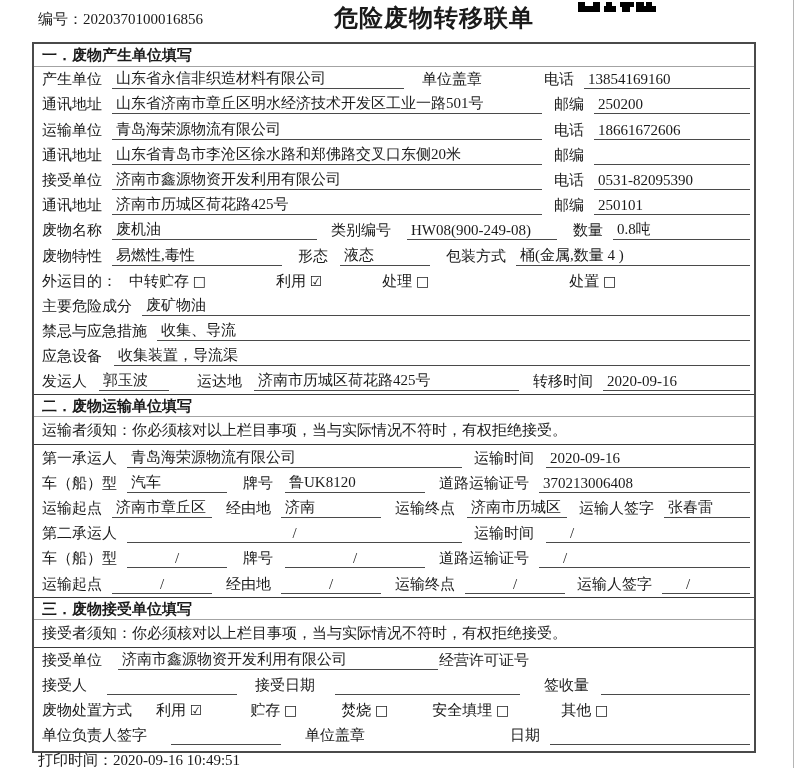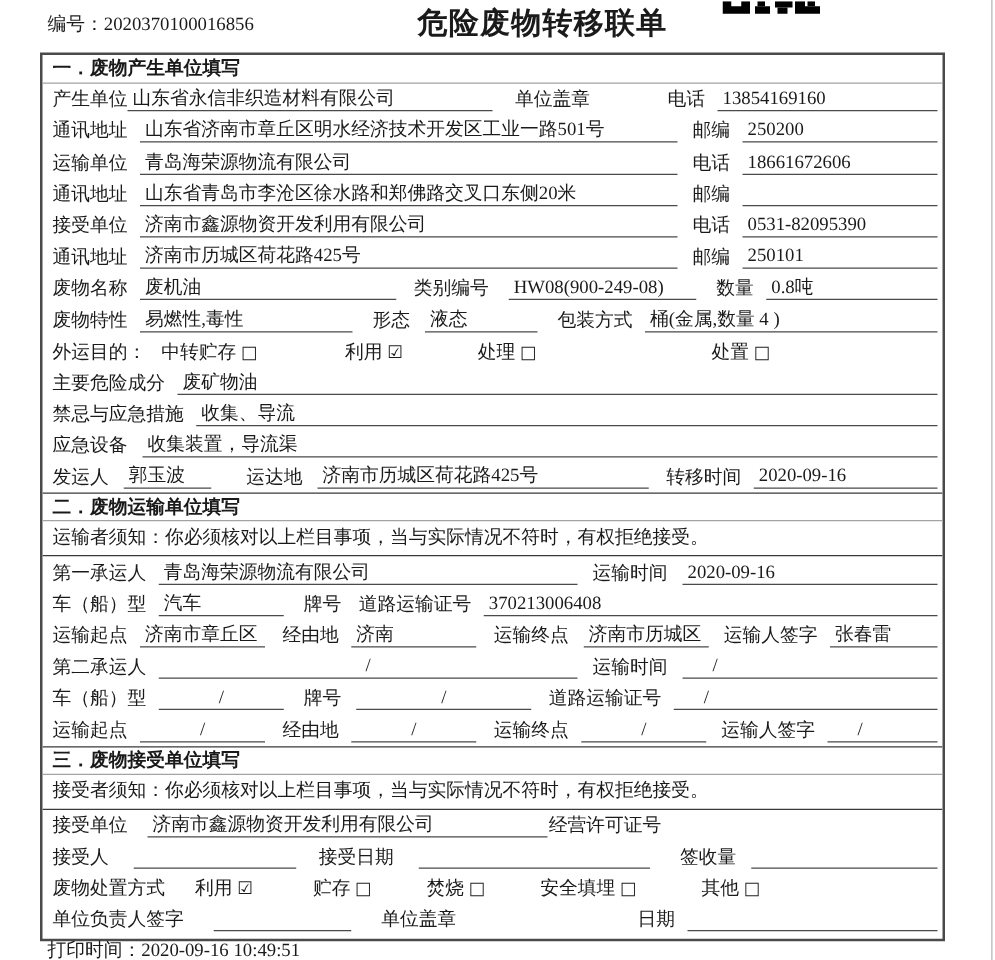--- a/index.html
+++ b/index.html
@@ -63,21 +63,21 @@
 </div>
 
 <div class="page-edge"></div>
 
 <div class="form">
 
   <div class="sec-h first">一．废物产生单位填写</div>
 
   <div class="row">
     <span class="lbl">产生单位</span>
-    <span class="u" style="width:292px;">山东省永信非织造材料有限公司</span>
+    <span class="u" style="width:292px;margin-left:10px">山东省永信非织造材料有限公司</span>
     <span class="lbl" style="margin-left:18px">单位盖章</span>
     <span class="lbl" style="margin-left:62px">电话</span>
     <span class="uf" style="margin-left:10px">13854169160</span>
   </div>
 
   <div class="row">
     <span class="lbl">通讯地址</span>
     <span class="u" style="width:430px;margin-left:10px">山东省济南市章丘区明水经济技术开发区工业一路501号</span>
     <span class="lbl" style="margin-left:12px">邮编</span>
     <span class="uf" style="margin-left:10px">250200</span>
@@ -168,20 +168,21 @@
     <span class="lbl">第一承运人</span>
     <span class="u" style="width:335px;margin-left:10px">青岛海荣源物流有限公司</span>
     <span class="lbl" style="margin-left:12px">运输时间</span>
     <span class="uf" style="margin-left:12px">2020-09-16</span>
   </div>
 
   <div class="row">
     <span class="lbl">车（船）型</span>
     <span class="u" style="width:100px;margin-left:10px">汽车</span>
     <span class="lbl" style="margin-left:16px">牌号</span>
+    <span class="u" style="width:140px;margin-left:12px">鲁UK8120</span>
     <span class="lbl" style="margin-left:14px">道路运输证号</span>
     <span class="uf" style="margin-left:10px">370213006408</span>
   </div>
 
   <div class="row">
     <span class="lbl">运输起点</span>
     <span class="u" style="width:100px;margin-left:10px">济南市章丘区</span>
     <span class="lbl" style="margin-left:14px">经由地</span>
     <span class="u" style="width:100px;margin-left:10px">济南</span>
     <span class="lbl" style="margin-left:14px">运输终点</span>

